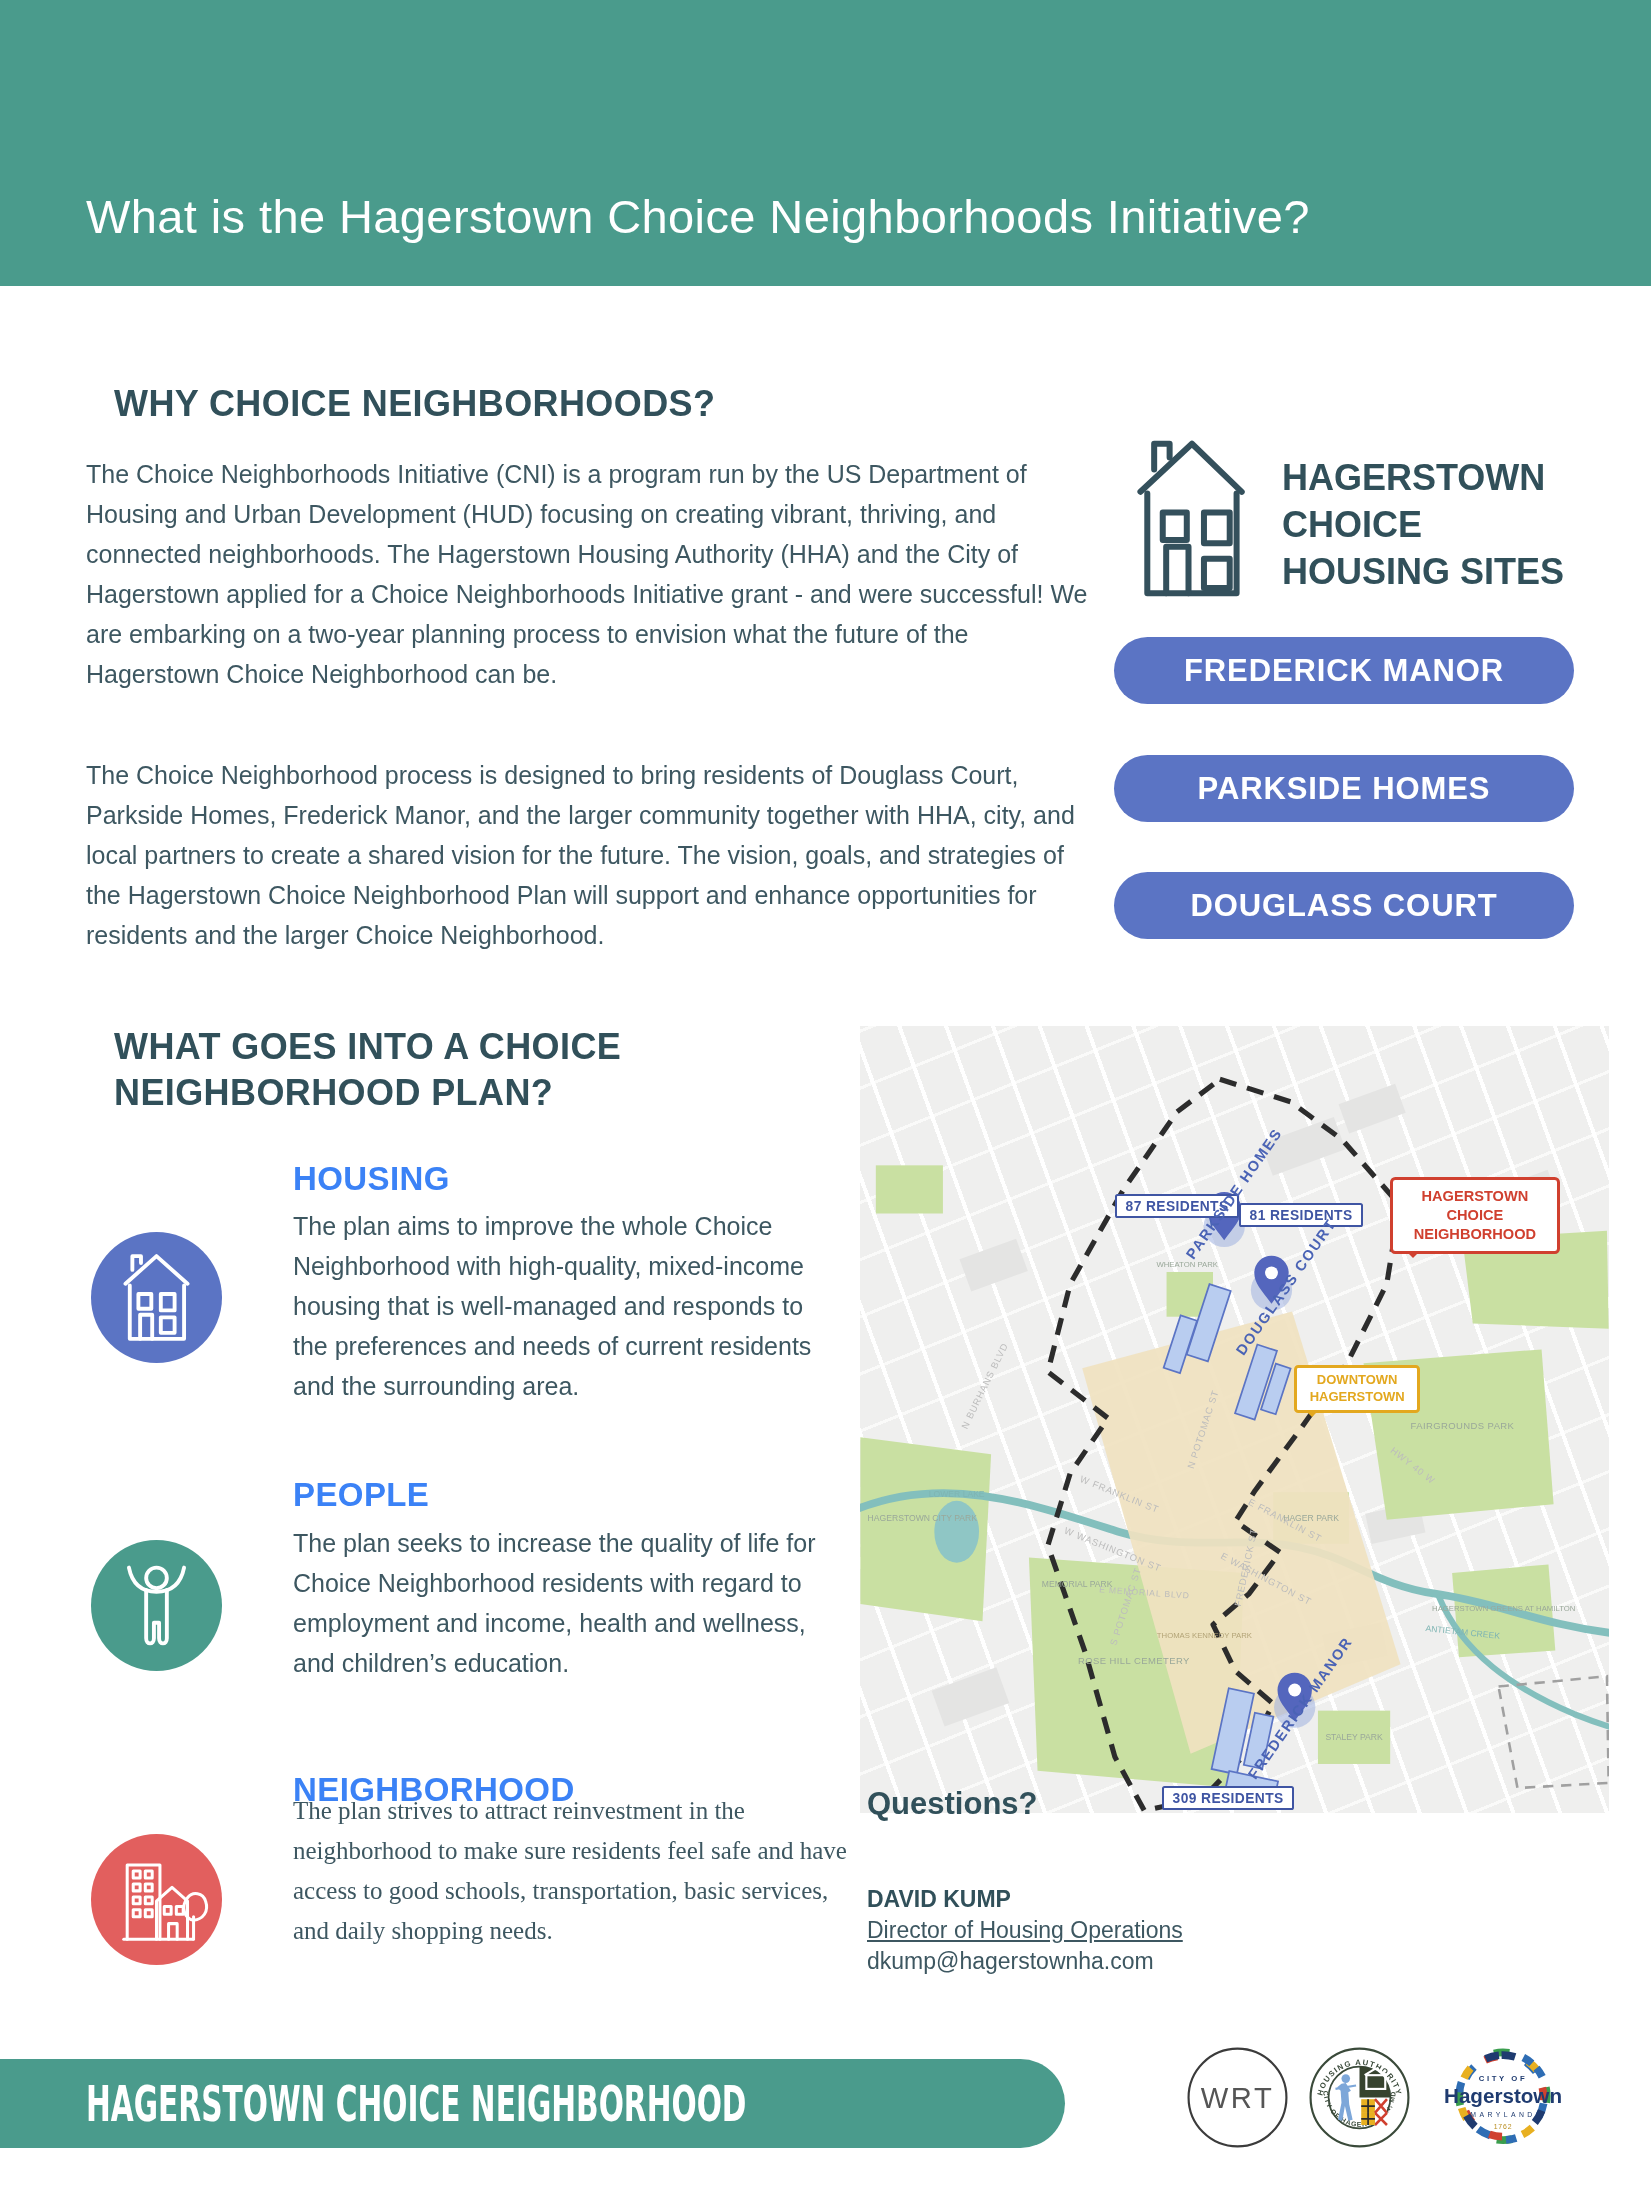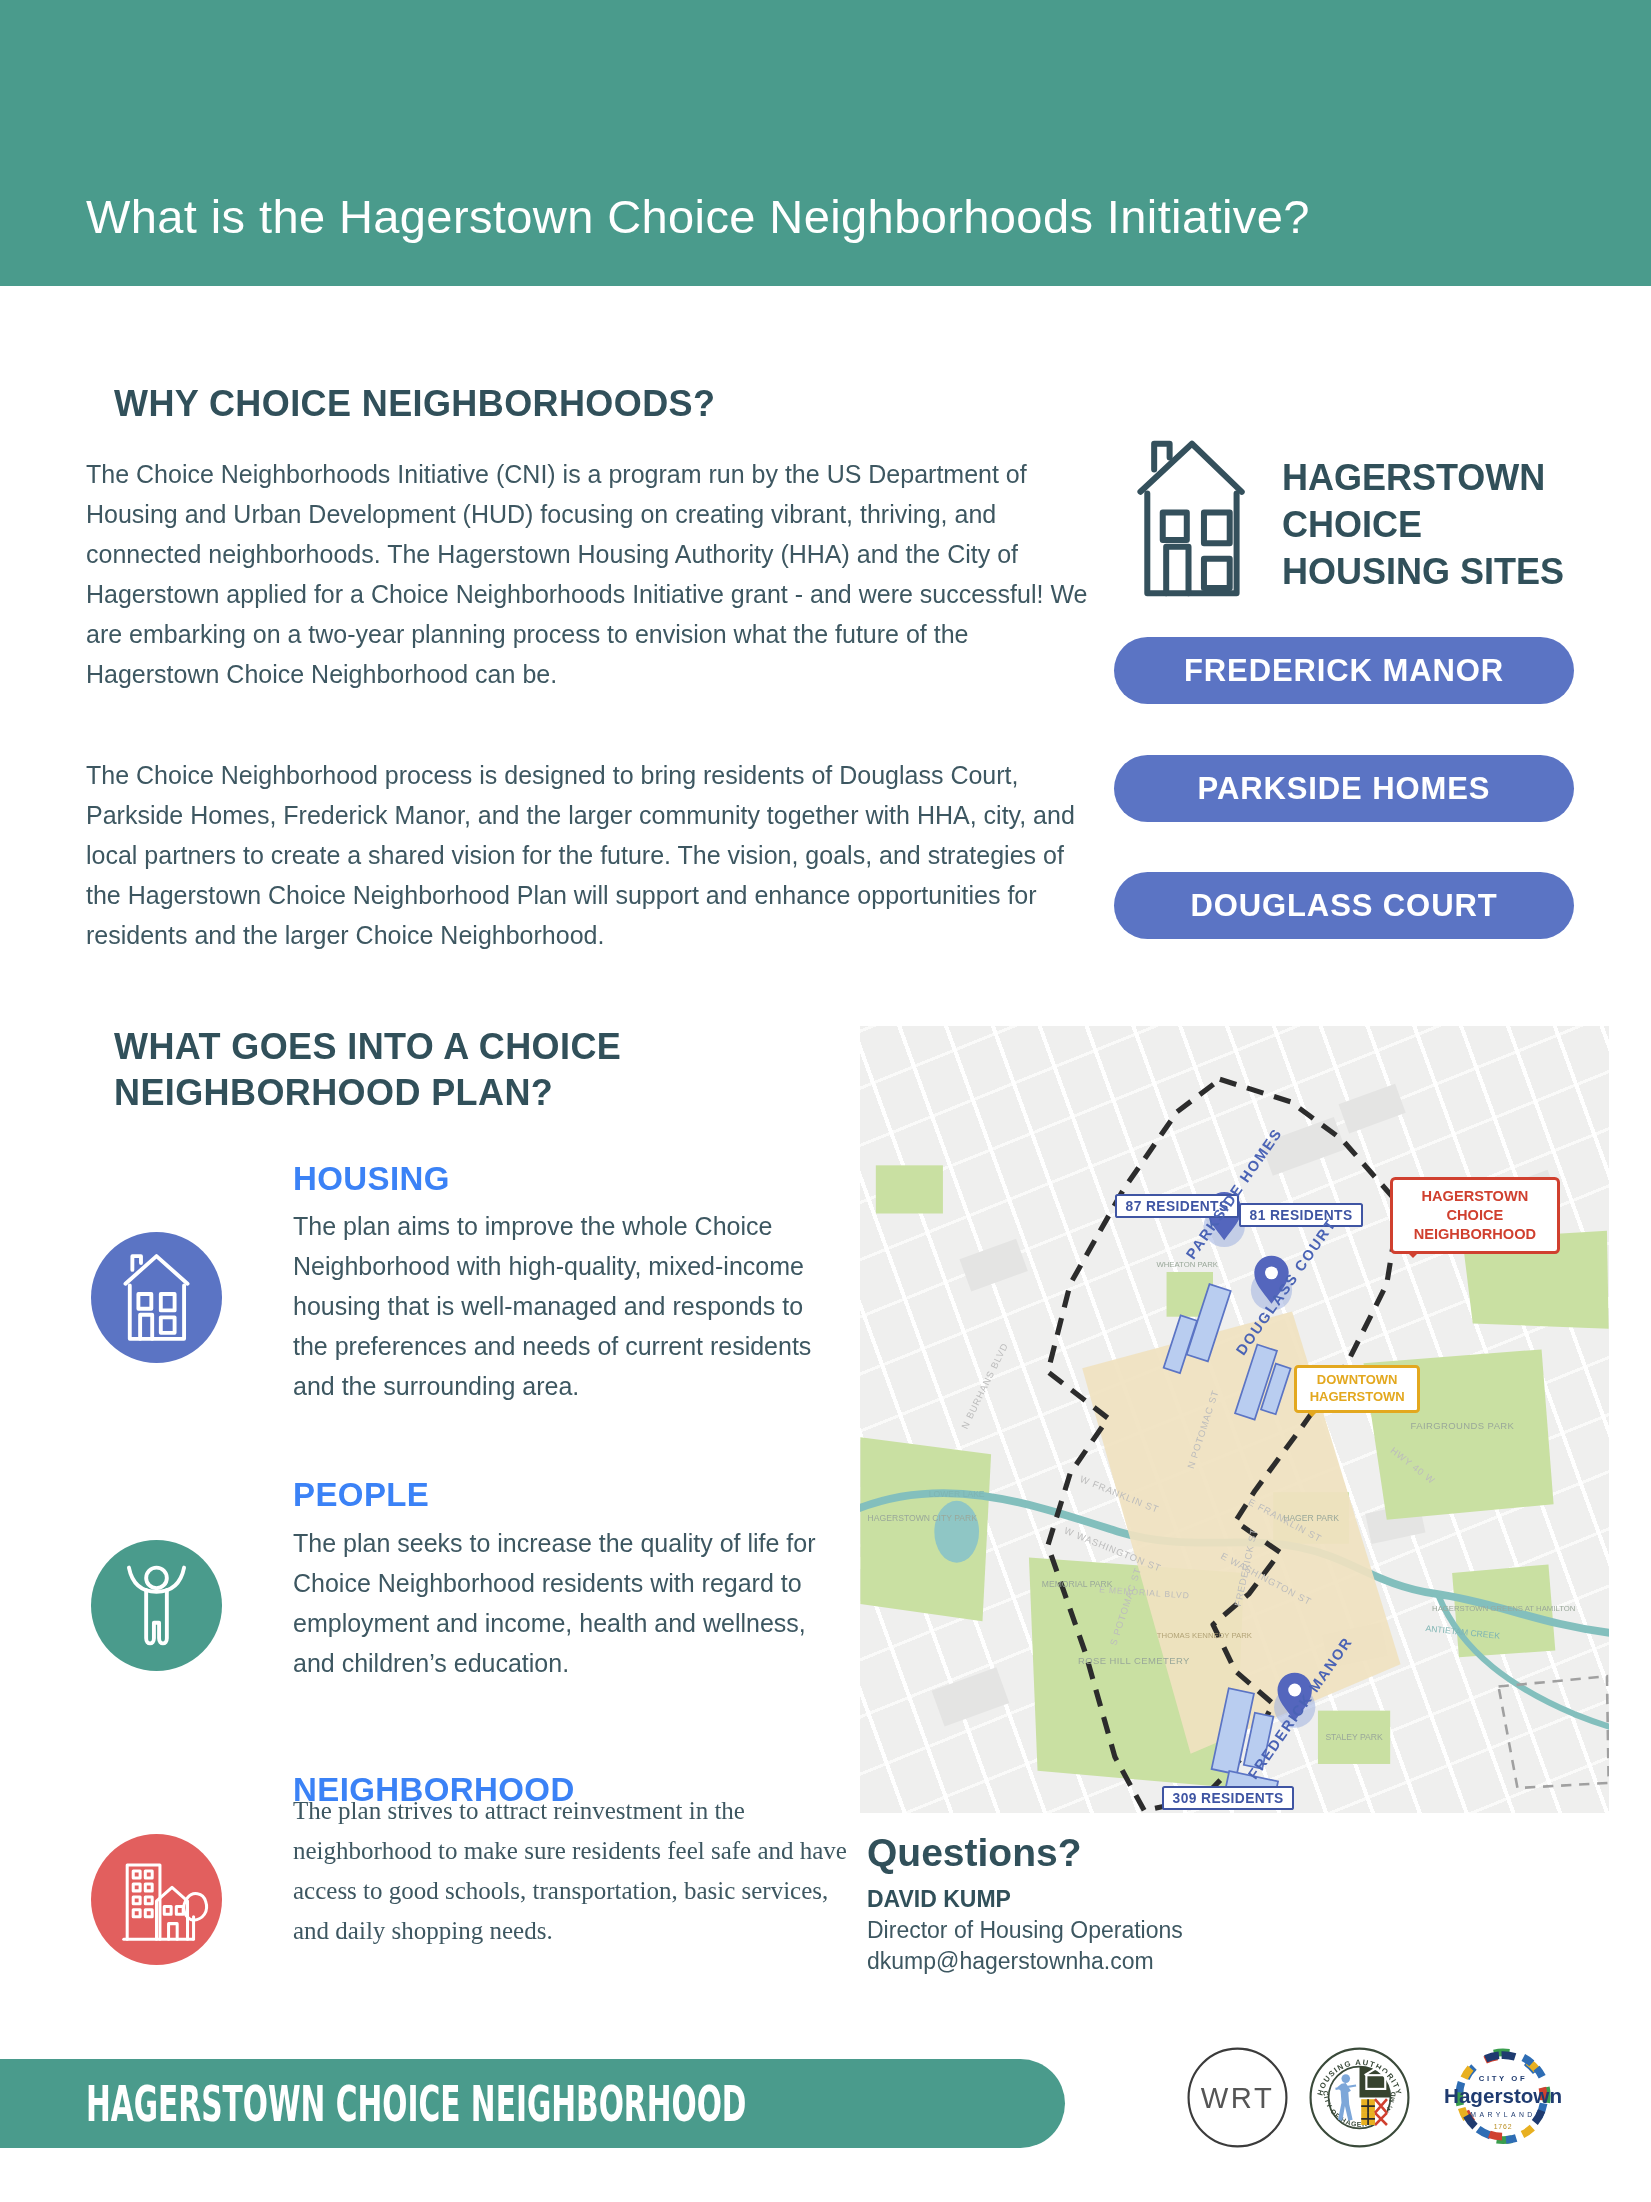--- a/index.html
+++ b/index.html
@@ -44,23 +44,23 @@
      border-radius:4.3px;color:#e3a81f;font-weight:800;font-size:13px;line-height:1.3;
      text-align:center;padding:4.3px 1.7px;}
   .map-label-yellow::after{content:"";position:absolute;left:10.3px;bottom:-11.2px;
      border:5.2px solid transparent;border-top-color:#e3a81f;}
   .res{background:#ffffff;border:2.6px solid #3f55a3;border-radius:2.6px;color:#3f55a3;
      font-weight:800;font-size:13.8px;padding:2.6px 8.6px;letter-spacing:0.4px;}
   .siteLabel{color:#4a63b5;font-weight:800;font-size:14.6px;letter-spacing:1.7px;
      transform:rotate(-55deg);transform-origin:left bottom;white-space:nowrap;}
 
   
-  #q-head{left:867px;top:1831px;font-weight:800;font-size:39px;color:#31505a;}
+  #q-head{left:867px;top:1786px;font-weight:800;font-size:31px;color:#31505a;}
   #q-name{left:867px;top:1886px;font-weight:800;font-size:23px;color:#31505a;}
-  #q-title{left:867px;top:1917px;font-size:23px;color:#3d5761;}
+  #q-title{left:867px;top:1917px;font-size:23px;color:#3d5761;text-decoration:underline;}
   #q-email{left:867px;top:1948px;font-size:23px;color:#3d5761;text-decoration:none;}
 
   
   #footer-bar{left:0;top:2059px;width:1065px;height:89px;background:#4a9b8c;border-radius:0 45px 45px 0;
      display:flex;align-items:center;}
   #footer-bar span{display:inline-block;margin-left:86px;font-family:"DejaVu Sans",sans-serif;
      font-weight:800;font-size:38px;color:#ffffff;letter-spacing:0px;
      transform:scale(0.78,1.30);transform-origin:left center;}
   svg text{font-family:"Liberation Sans",sans-serif;}
 </style>

